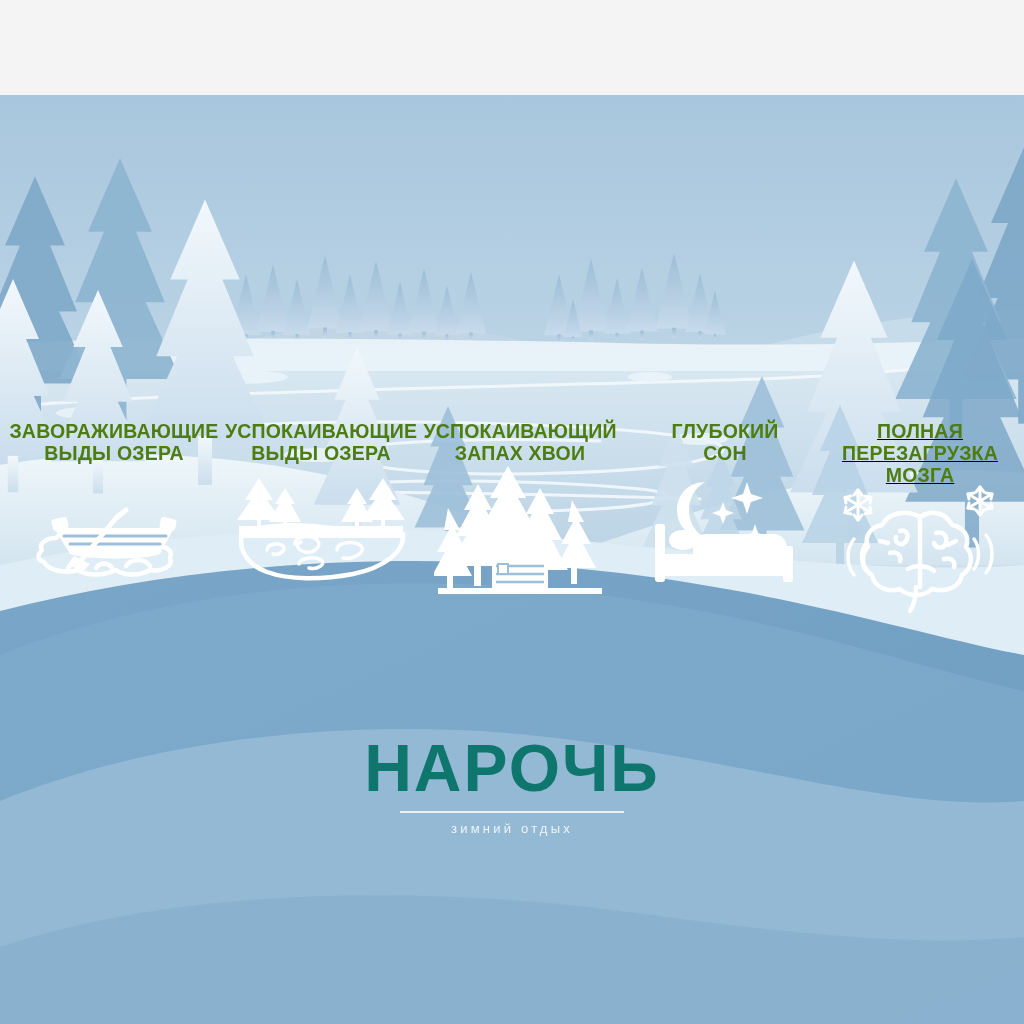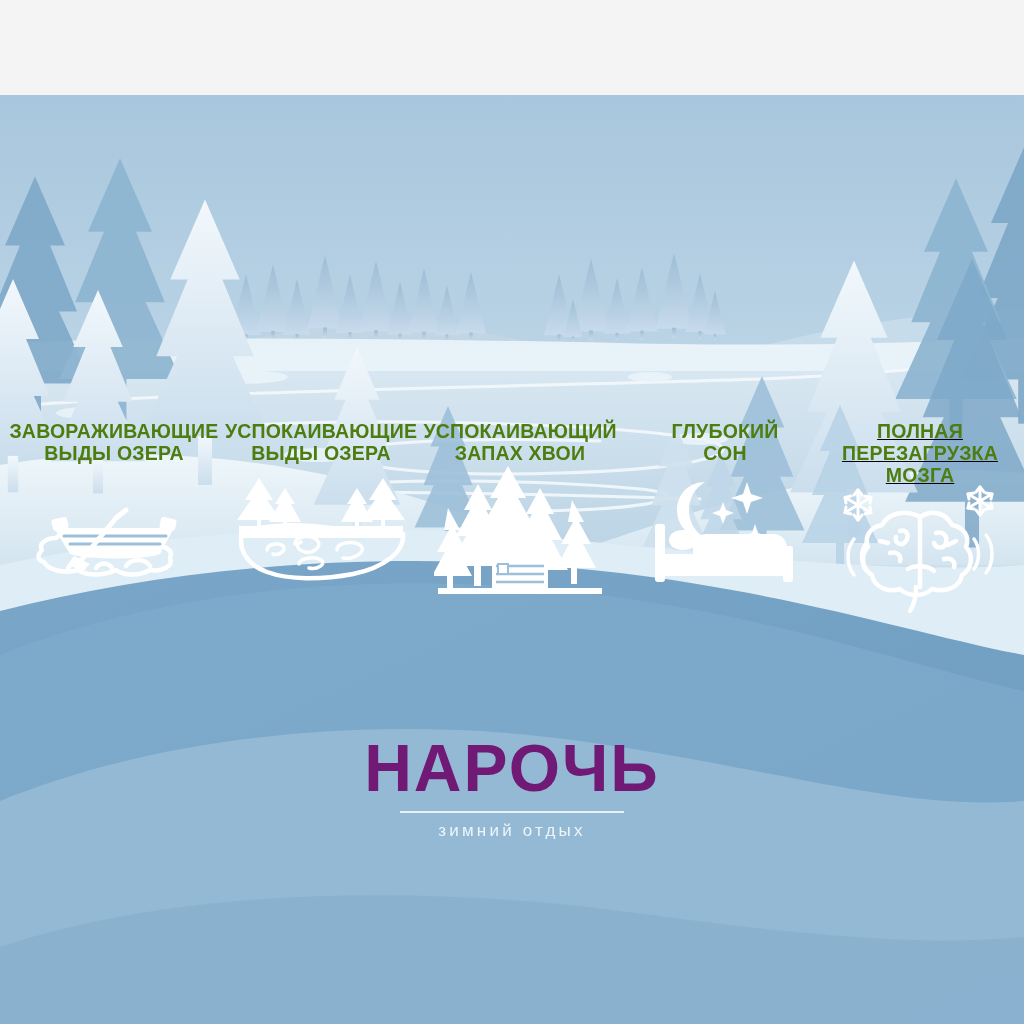--- a/index.html
+++ b/index.html
@@ -79,36 +79,36 @@
   
   #brand {
     position: absolute;
     left: 0;
     top: 640px;
     width: 1024px;
     text-align: center;
     pointer-events: auto;
   }
   #brand-title {
-    color: #701a75;
+    color: #0f766e;
     font-size: 66px;
     font-weight: bold;
     letter-spacing: 2px;
     line-height: 1;
     font-family: "Liberation Sans", sans-serif;
   }
   #brand-rule {
     width: 224px;
     height: 2px;
     background: #eaf2f7;
     margin: 10px auto 8px auto;
   }
   #brand-sub {
     color: #eef5f9;
-    font-size: 17px;
+    font-size: 13px;
     letter-spacing: 3.2px;
     text-transform: lowercase;
     font-family: "Liberation Sans", sans-serif;
   }
 </style>
 </head>
 <body>
 
 <div id="poster">
 

